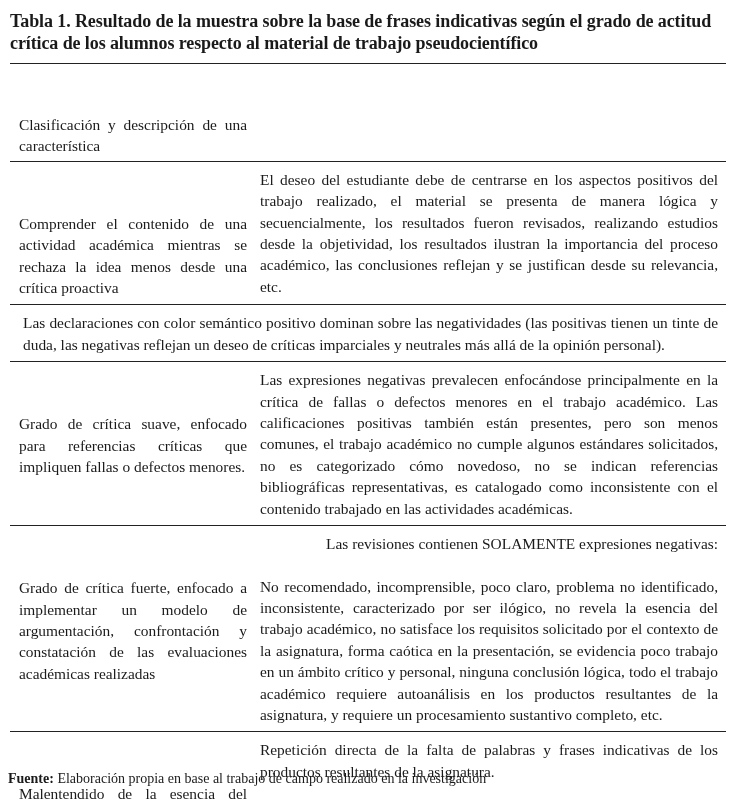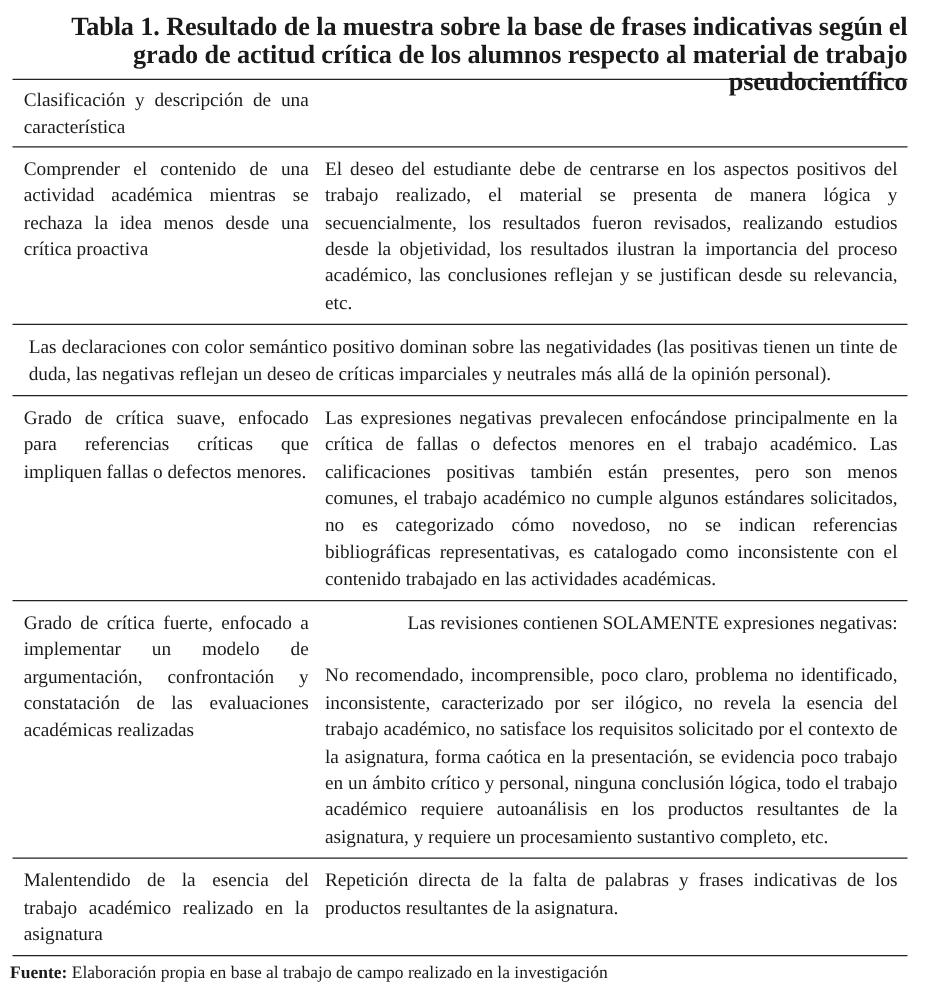--- a/index.html
+++ b/index.html
@@ -1,28 +1,28 @@
 <!DOCTYPE html>
 <html><head>
 <meta charset="utf-8">
 <style>
   html, body { margin: 0; padding: 0; background: #ffffff; }
   body { width: 749px; height: 801px; overflow: hidden; font-family: "Liberation Serif", serif; color: #1a1a1a; }
   .page { position: relative; width: 749px; height: 801px; }
   .title {
     position: absolute; left: 10px; top: 10px; width: 716px;
-    text-align: right; font-weight: bold; font-size: 21px; line-height: 22px;
+    text-align: left; font-weight: bold; font-size: 18px; line-height: 22px;
     letter-spacing: -0.1px;
     font-family: Liberation Serif, serif;
   }
   .table { position: absolute; left: 10px; top: 63px; width: 716px; }
   .row { display: flex; border-top: 1px solid #222; }
   .row.last { border-bottom: 1px solid #222; }
   .cell { font-size: 15.4px; line-height: 21.4px; text-align: justify; }
-  .c1 { width: 228px; padding: 7px 0 6px 9px; }
+  .c1 { width: 228px; padding: 7px 0 6px 9px; margin-top: 44px; }
   .c2 { flex: 1; padding: 7px 8px 6px 13px; }
   .row.header .cell { padding-top: 6px; padding-bottom: 4px; }
   .para-gap { height: 21px; }
   .source {
     position: absolute; left: 8px; top: 770px; font-size: 14px; line-height: 18px;
   }
   .source b { font-weight: bold; }
 </style>
 </head>
 <body>

